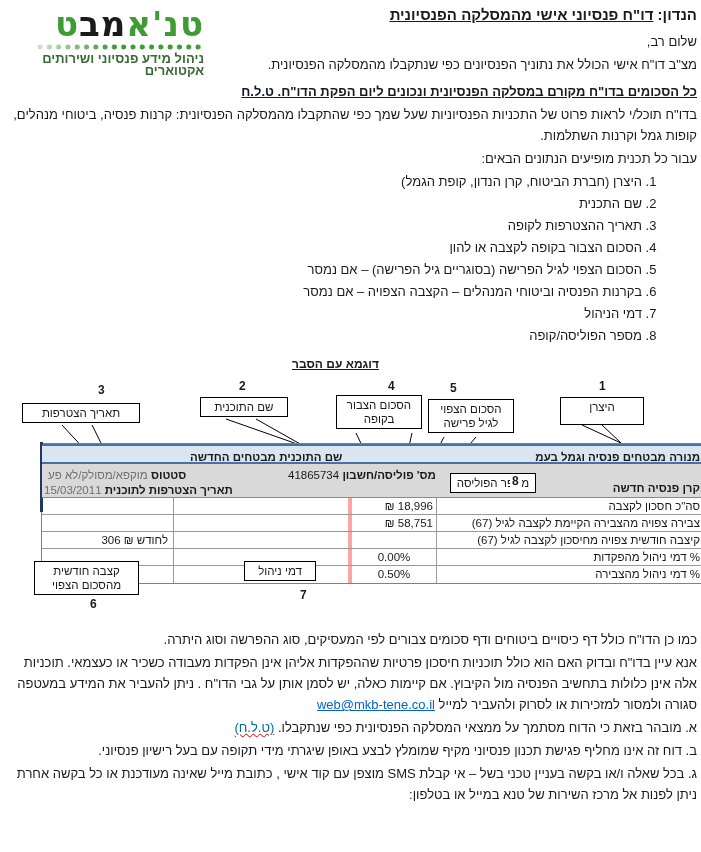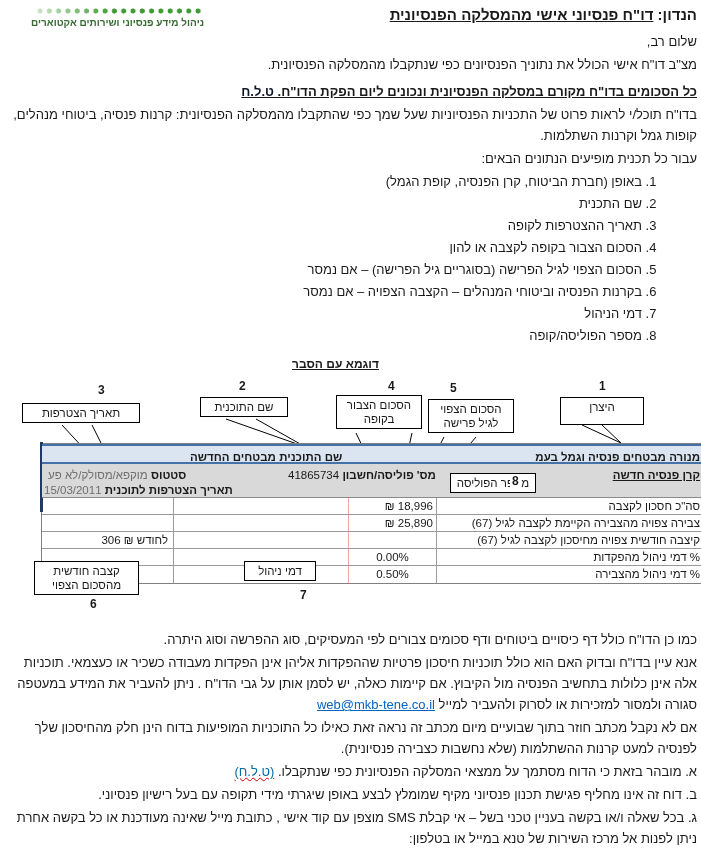--- a/index.html
+++ b/index.html
@@ -9,49 +9,49 @@
   .header-row{display:flex;justify-content:space-between;align-items:flex-start;}
   .header-right{width:462px;}
   .subject{font-size:15px;font-weight:bold;margin-bottom:6px;}
   .subject .u{text-decoration:underline;}
   .logo{width:200px;padding-top:2px;}
   .logo-word{direction:rtl;font-weight:900;font-size:34px;line-height:36px;letter-spacing:1px;font-family:"DejaVu Sans",sans-serif;}
   .logo-word .lg{color:#3f9c35;}
   .logo-word .lk{color:#1b1b1b;}
   .dots{height:8px;width:168px;margin:1px 0 2px 0;background-image:radial-gradient(circle at 4px 4px,#3f9c35 2.3px,transparent 2.8px);background-size:9.3px 8px;position:relative;}
   .dots::after{content:"";position:absolute;inset:0;background:linear-gradient(to left,transparent 55%,rgba(255,255,255,.75) 100%);}
-  .tagline{font-size:10px;line-height:12px;color:#3a6b35;font-weight:bold;}
+  .tagline{font-size:13px;line-height:12px;color:#3a6b35;font-weight:bold;}
   .bold-u{font-weight:bold;text-decoration:underline;margin:4px 0 2px 0;}
   .red{color:#0f172a;}
   p{margin:0 0 2px 0;}
   ol.data-list{margin:2px 55px 4px 0;padding:0;}
   ol.data-list li{margin:0 0 1px 0;}
   .example-heading{text-align:center;font-weight:bold;text-decoration:underline;font-size:12px;margin:8px 30px 0 0;}
   
   .diagram{position:relative;height:242px;margin-top:4px;direction:ltr;}
   .diagram svg{position:absolute;left:0;top:0;pointer-events:none;}
   .callout{position:absolute;background:#fff;border:1px solid #000;font-size:11.5px;line-height:14px;text-align:center;padding:2px 3px;box-sizing:border-box;direction:rtl;z-index:3;}
   .co-num{position:absolute;font-weight:bold;font-size:12px;line-height:14px;background:#fff;padding:0 2px;z-index:4;}
   
   .ptable{position:absolute;left:37px;top:64px;width:664px;border:1px solid #808080;box-sizing:border-box;direction:rtl;font-size:11.5px;z-index:1;background:#fff;}
   .ptable::before{content:"";position:absolute;left:-2px;top:-2px;width:3px;height:70px;background:#1f3864;}
   .blue-row{position:relative;height:20px;background:#dbe5f1;border-top:2px solid #4472a8;border-bottom:2px solid #4472a8;font-weight:bold;box-sizing:border-box;}
   .blue-row .producer{position:absolute;right:4px;top:1px;}
   .blue-row .plan{position:absolute;left:148px;top:1px;}
   .gray-band{position:relative;height:33px;background:#d9d9d9;border-bottom:1px solid #8a8a8a;}
   .gray-band .b{font-weight:bold;}
   .gray-band .v{color:#6f6f6f;}
-  .gb-fund{position:absolute;right:4px;top:1px;font-weight:bold;text-decoration:underline;}
+  .gb-fund{position:absolute;right:4px;top:14px;font-weight:bold;}
   .gb-policy{position:absolute;left:246px;top:1px;direction:rtl;}
   .gb-status{position:absolute;left:6px;top:1px;direction:rtl;}
   .gb-join{position:absolute;left:2px;top:16px;direction:rtl;}
   .trow{display:flex;height:17px;border-bottom:1px solid #9a9a9a;box-sizing:border-box;align-items:center;}
   .trow:last-child{border-bottom:none;}
   .c-label{width:268px;box-sizing:border-box;padding:0 4px;border-left:1px solid #9a9a9a;height:100%;display:flex;align-items:center;}
-  .c-val{width:88px;box-sizing:border-box;padding:0 3px;border-left:1px solid #fca5a5;height:100%;direction:ltr;text-align:right;display:flex;align-items:center;justify-content:flex-end;}
+  .c-val{width:88px;box-sizing:border-box;padding:0 3px;border-left:4px solid #fca5a5;height:100%;direction:ltr;text-align:right;display:flex;align-items:center;justify-content:flex-end;}
   .c-val.pct{justify-content:center;}
   .c-mid{width:175px;box-sizing:border-box;border-left:1px solid #9a9a9a;height:100%;}
   .c-left{width:129px;box-sizing:border-box;padding:0 5px;height:100%;direction:ltr;text-align:right;display:flex;align-items:center;justify-content:flex-end;}
   
   .lower{margin-top:8px;}
   a.link{color:#0563c1;text-decoration:underline;direction:ltr;unicode-bidi:embed;}
   .bold-line{font-weight:bold;margin:6px 0 8px 0;}
   .tlh{color:#0369a1;text-decoration:underline wavy #e00000;text-decoration-thickness:1px;}
   .ltr{direction:ltr;unicode-bidi:embed;}
 </style>
@@ -60,31 +60,32 @@
 
 <div class="page">
 
   <div class="header-row">
     <div class="header-right">
       <div class="subject"><span>הנדון: </span><span class="u">דו"ח פנסיוני אישי מהמסלקה הפנסיונית</span></div>
       <p>שלום רב,</p>
       <p>מצ"ב דו"ח אישי הכולל את נתוניך הפנסיונים כפי שנתקבלו מהמסלקה הפנסיונית.</p>
     </div>
     <div class="logo">
+      <div class="logo-word"><span class="lg">טנ'א</span><span class="lk">מב</span><span class="lg">ט</span></div>
       <div class="dots"></div>
       <div class="tagline">ניהול מידע פנסיוני ושירותים אקטוארים</div>
     </div>
   </div>
 
   <p class="bold-u"><span>כל הסכומים בדו"ח מקורם במסלקה הפנסיונית ונכונים ליום הפקת הדו"ח. </span><span class="red">ט.ל.ח</span></p>
   <p>בדו"ח תוכל/י לראות פרוט של התכניות הפנסיוניות שעל שמך כפי שהתקבלו מהמסלקה הפנסיונית: קרנות פנסיה, ביטוחי מנהלים, קופות גמל וקרנות השתלמות.</p>
   <p>עבור כל תכנית מופיעים הנתונים הבאים:</p>
 
   <ol class="data-list">
-    <li>באופן (חברת הביטוח, קרן הפנסיה, קופת הגמל)</li>
+    <li>היצרן (חברת הביטוח, קרן הנדון, קופת הגמל)</li>
     <li>שם התכנית</li>
     <li>תאריך ההצטרפות לקופה</li>
     <li>הסכום הצבור בקופה לקצבה או להון</li>
     <li>הסכום הצפוי לגיל הפרישה (בסוגריים גיל הפרישה) – אם נמסר</li>
     <li>בקרנות הפנסיה  וביטוחי המנהלים – הקצבה הצפויה – אם נמסר</li>
     <li>דמי הניהול</li>
     <li>מספר הפוליסה/קופה</li>
   </ol>
 
   <div class="example-heading">דוגמא עם הסבר</div>
@@ -103,21 +104,21 @@
         <span class="gb-join"><span class="b">תאריך הצטרפות לתוכנית</span>&nbsp;<span class="v ltr">15/03/2011</span></span>
       </div>
       <div class="trow">
         <div class="c-label">סה"כ חסכון לקצבה</div>
         <div class="c-val">₪ 18,996</div>
         <div class="c-mid"></div>
         <div class="c-left"></div>
       </div>
       <div class="trow">
         <div class="c-label">צבירה צפויה מהצבירה הקיימת לקצבה לגיל (67)</div>
-        <div class="c-val">₪ 25,890</div>
+        <div class="c-val">₪ 58,751</div>
         <div class="c-mid"></div>
         <div class="c-left"></div>
       </div>
       <div class="trow">
         <div class="c-label">קיצבה חודשית צפויה מחיסכון לקצבה לגיל (67)</div>
         <div class="c-val"></div>
         <div class="c-mid"></div>
         <div class="c-left">306 ₪ לחודש</div>
       </div>
       <div class="trow">
@@ -176,20 +177,19 @@
     <div class="callout" style="left:240px;top:182px;width:72px;">דמי ניהול</div>
     <div class="co-num" style="left:294px;top:209px;">7</div>
 
     <div class="callout" style="left:446px;top:94px;width:86px;">מספר הפוליסה</div>
     <div class="co-num" style="left:506px;top:95px;">8</div>
   </div>
 
   <div class="lower">
     <p>כמו כן הדו"ח כולל דף כיסויים ביטוחים ודף סכומים צבורים לפי המעסיקים, סוג ההפרשה וסוג היתרה.</p>
     <p><span>אנא עיין בדו"ח ובדוק האם הוא כולל תוכניות חיסכון פרטיות שההפקדות אליהן אינן הפקדות מעבודה כשכיר או כעצמאי. תוכניות אלה אינן כלולות בתחשיב הפנסיה מול הקיבוץ. אם קיימות כאלה, יש לסמן אותן על גבי הדו"ח . ניתן להעביר את המידע במעטפה סגורה ולמסור למזכירות או לסרוק ולהעביר למייל </span><a class="link" href="#">web@mkb-tene.co.il</a></p>
-    <p>אם לא נקבל מכתב חוזר בתוך שבועיים מיום מכתב זה נראה זאת כאילו כל התוכניות המופיעות בדוח הינן חלק מהחיסכון שלך לפנסיה למעט קרנות ההשתלמות (שלא נחשבות כצבירה פנסיונית).</p>
     <p><span>א. מובהר בזאת כי הדוח מסתמך על ממצאי המסלקה הפנסיונית כפי שנתקבלו. </span><span class="tlh">(ט.ל.ח)</span></p>
     <p>ב. דוח זה אינו מחליף פגישת תכנון פנסיוני מקיף שמומלץ לבצע באופן שיגרתי מידי תקופה עם בעל רישיון פנסיוני.</p>
     <p>ג. בכל שאלה ו/או בקשה בעניין טכני בשל – אי קבלת SMS מוצפן עם קוד אישי , כתובת מייל שאינה מעודכנת או כל בקשה אחרת ניתן לפנות אל מרכז השירות של טנא במייל או בטלפון:</p>
 
   </div>
 
 </div>
 
 </body></html>

